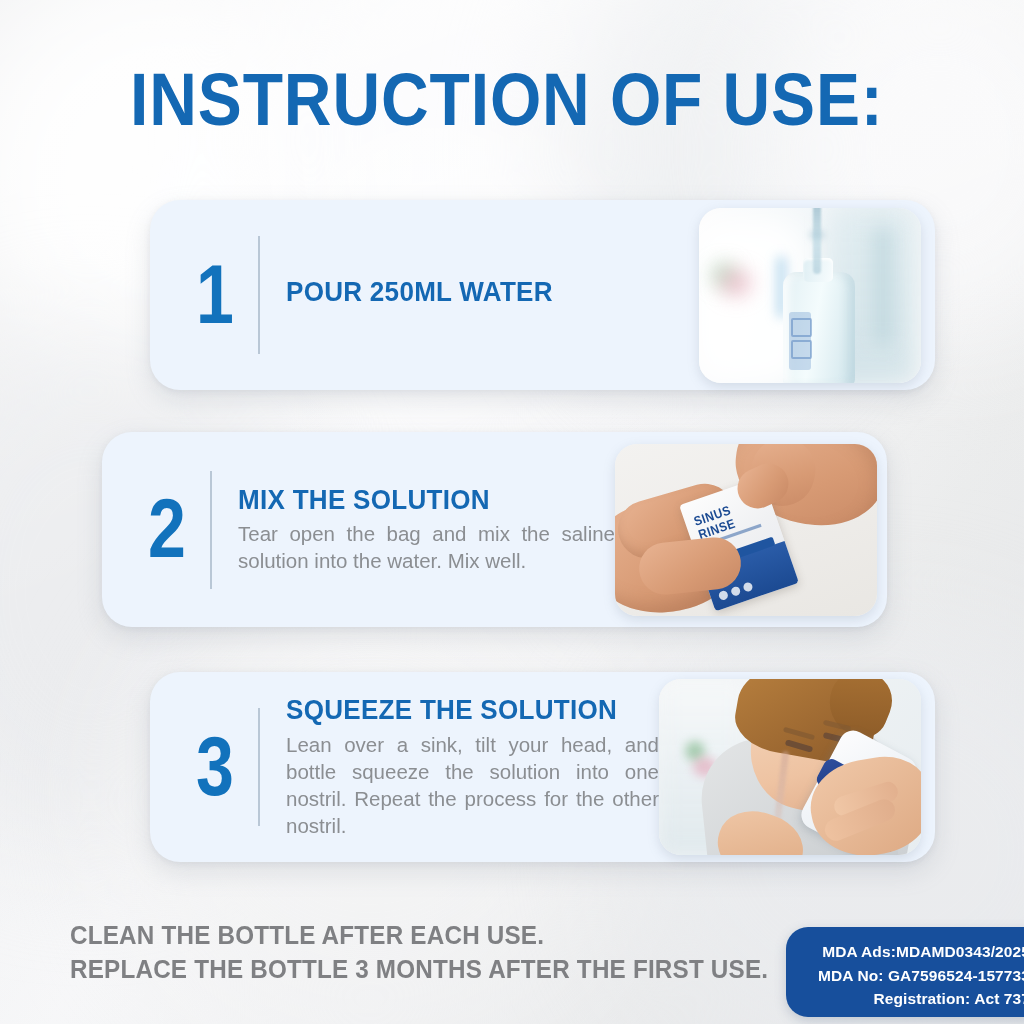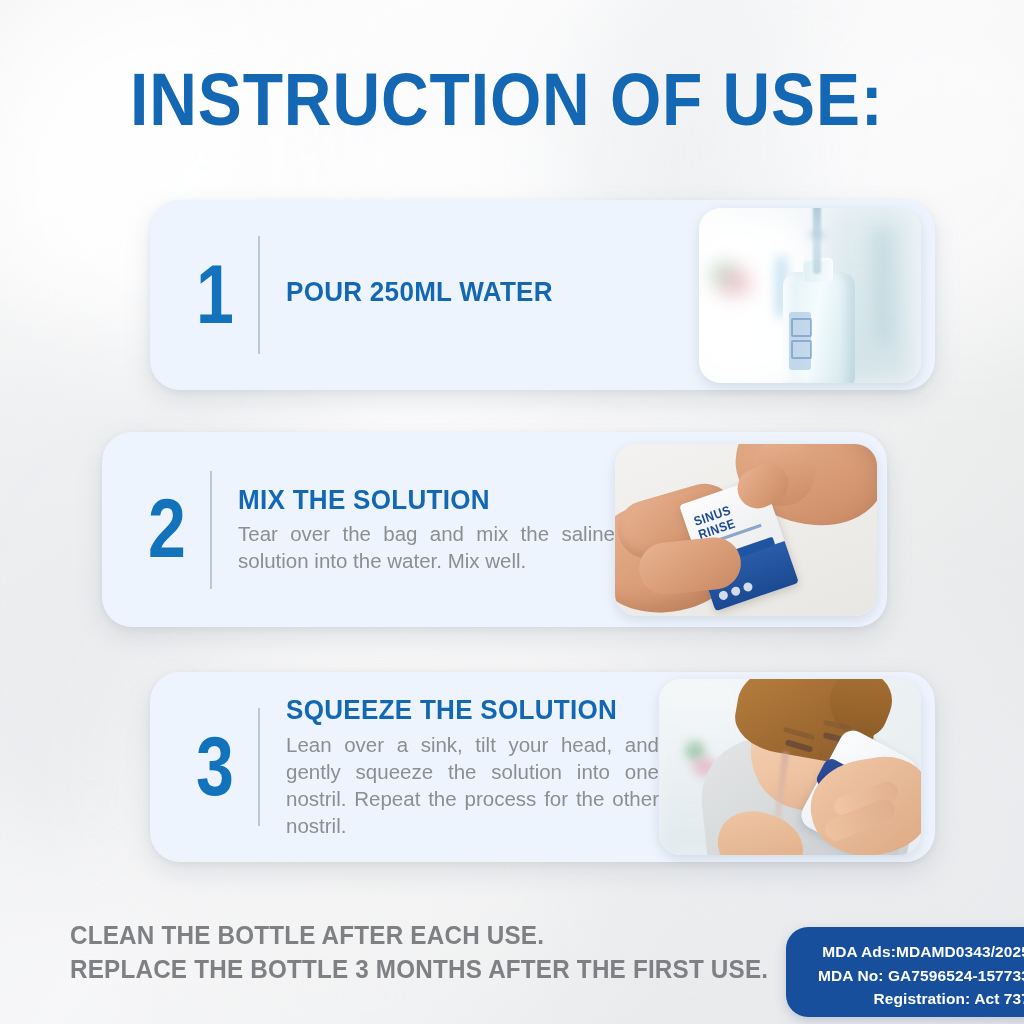--- a/index.html
+++ b/index.html
@@ -294,21 +294,21 @@
         <div class="p1-lbl3"></div>
       </div>
     </div>
   </div>
 
   <div class="card card-2">
     <div class="num">2</div>
     <div class="divider"></div>
     <div class="text-col">
       <div class="step-title">MIX THE SOLUTION</div>
-      <div class="step-body">Tear over the bag and mix the saline solution into the water. Mix well.</div>
+      <div class="step-body">Tear open the bag and mix the saline solution into the water. Mix well.</div>
     </div>
     <div class="photo p2">
       <div class="ph">
         <div class="p2-bg"></div>
         <div class="hand h-right"></div>
         <div class="hand h-right2"></div>
         <div class="hand h-left"></div>
         <div class="hand h-left2"></div>
         <div class="sachet">
           <div class="sachet-blue"></div>
@@ -328,21 +328,21 @@
         <div class="hand h-thumb"></div>
       </div>
     </div>
   </div>
 
   <div class="card card-3">
     <div class="num">3</div>
     <div class="divider"></div>
     <div class="text-col">
       <div class="step-title">SQUEEZE THE SOLUTION</div>
-      <div class="step-body">Lean over a sink, tilt your head, and gently squeeze the solution into one nostril. Repeat the process for the other nostril.</div>
+      <div class="step-body">Lean over a sink, tilt your head, and bottle squeeze the solution into one nostril. Repeat the process for the other nostril.</div>
     </div>
     <div class="photo p3">
       <div class="ph">
         <div class="p3-bg"></div>
         <div class="p3-blurL"></div>
         <div class="p3-green"></div>
         <div class="p3-pink"></div>
         <div class="p3-shoulderR"></div>
         <div class="p3-shirt"></div>
         <div class="p3-neck"></div>

